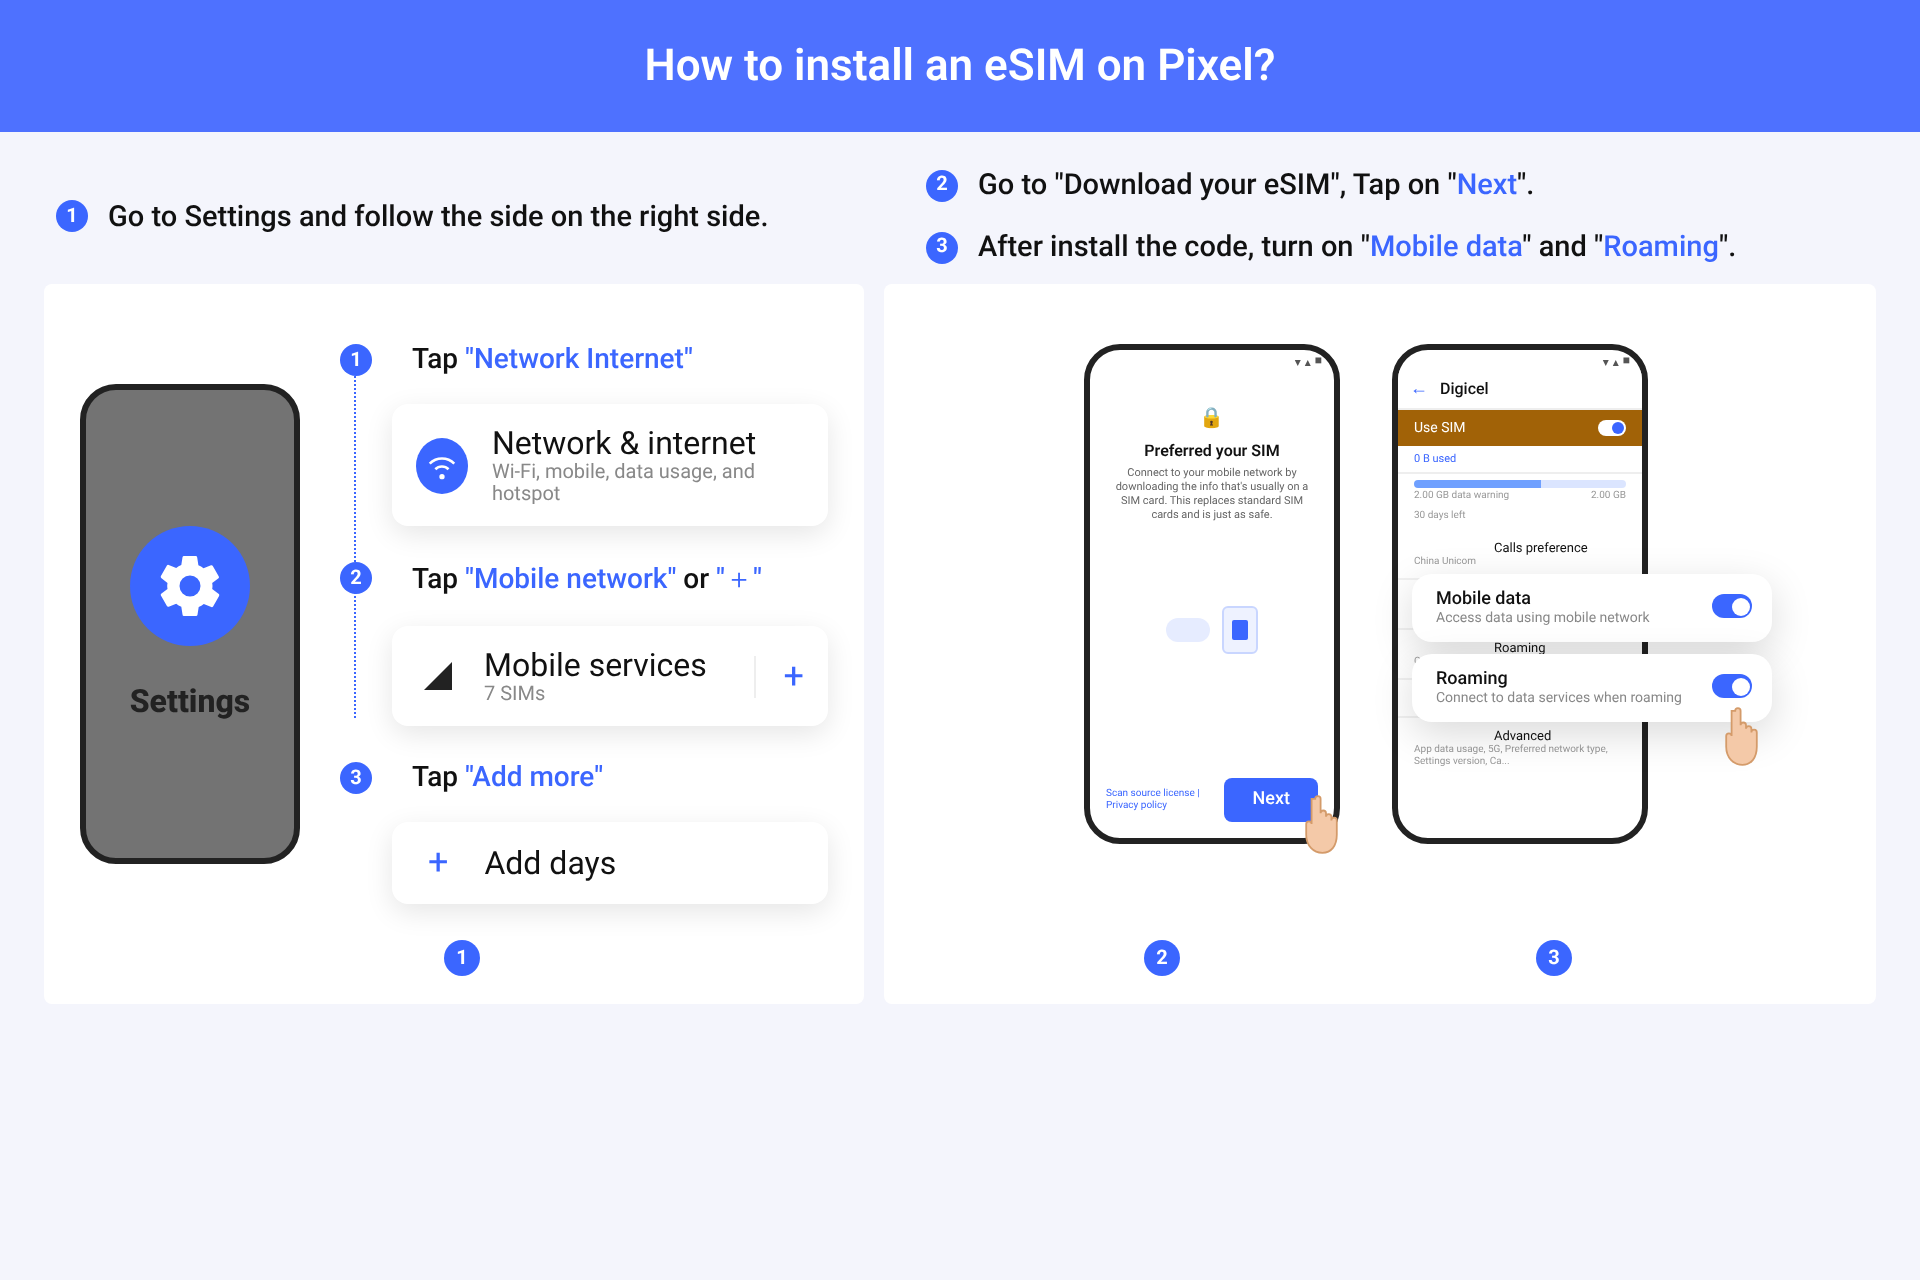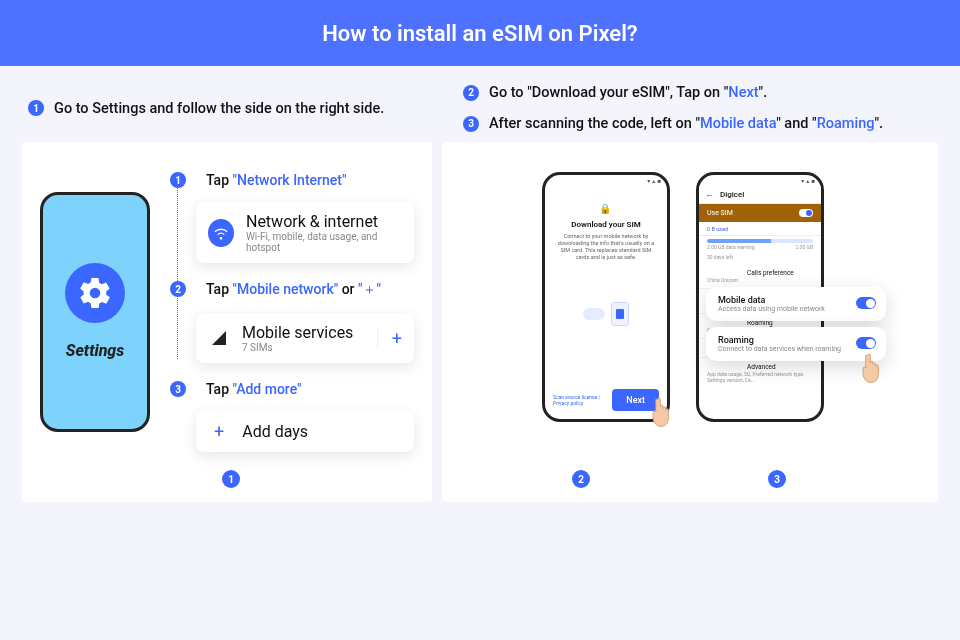--- a/index.html
+++ b/index.html
@@ -63,21 +63,21 @@
   }
   .gear-circle {
     width: 60px; height: 60px; border-radius: 50%;
     background: #3b66ff;
     display: flex; align-items: center; justify-content: center;
   }
   .gear-circle svg { width: 36px; height: 36px; }
   .settings-label { color: #fff; font-weight: 700; font-size: 16px; text-shadow: 0 0 2px #3b66ff; background:#3b66ff; padding:2px 8px; border-radius:3px; }
   .phone-frame .settings-label { background: transparent; color: #222; font-weight: 800; text-shadow:none; }
   
-  .phone-frame { background:#7dd3fc;font-style:italic; }
+  .phone-frame { background:#737373; }
   .settings-label { color:#222; background:transparent; font-weight:800; font-size:16px; }
   
 
   .steps-col { flex: 1; position: relative; }
   .dots-line {
     position: absolute;
     left: 7px;
     top: 12px;
     width: 0;
     height: 175px;
@@ -245,21 +245,21 @@
   <div class="intro-right">
     <div class="intro-row">
       <span class="num-badge">2</span>
       <span>
         <span>Go to "Download your eSIM", Tap on "</span><span class="link">Next</span><span>".</span>
       </span>
     </div>
     <div class="intro-row">
       <span class="num-badge">3</span>
       <span>
-        <span>After scanning the code, left on "</span><span class="link">Mobile data</span><span>" and "</span><span class="link">Roaming</span><span>".</span>
+        <span>After install the code, turn on "</span><span class="link">Mobile data</span><span>" and "</span><span class="link">Roaming</span><span>".</span>
       </span>
     </div>
   </div>
 </div>
 
 <div class="panels">
 
   <div class="panel panel-left">
     <div class="left-inner">
       <div class="phone-frame">
@@ -320,21 +320,21 @@
     <div class="right-inner">
 
       <div class="mini-phone" style="margin-left:20px;">
         <div class="mp-status">
             <span>▾</span>
             <span>▴</span>
             <span>■</span>
           </div>
         <div class="mp-download">
           <div class="lock">🔒</div>
-          <div class="dt">Download your SIM</div>
+          <div class="dt">Preferred your SIM</div>
           <div class="ds">Connect to your mobile network by downloading the info that's usually on a SIM card. This replaces standard SIM cards and is just as safe.</div>
         </div>
         <div class="mp-illus">
           <div class="cloud"></div>
           <div class="simchip">
               <div class="inner"></div>
             </div>
         </div>
         <div class="mp-bottom">
           <div class="links">Scan source license | Privacy policy</div>

